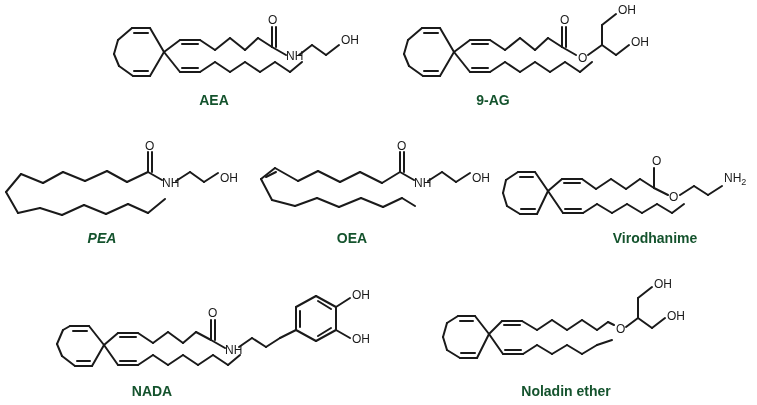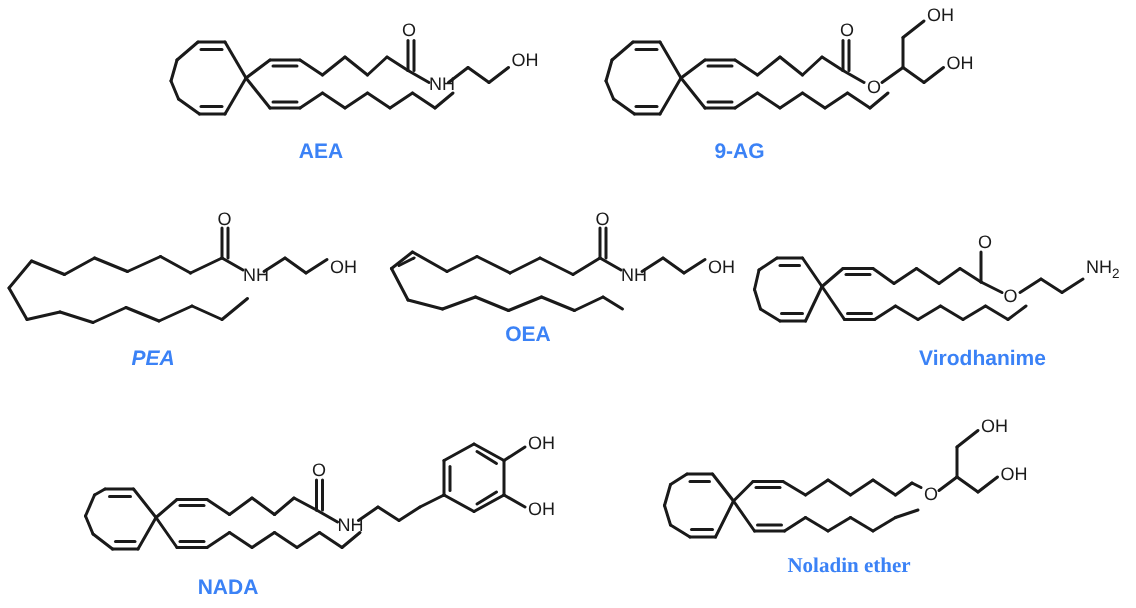--- a/index.html
+++ b/index.html
@@ -1,20 +1,20 @@
 <!DOCTYPE html>
 <html><head>
 <meta charset="utf-8">
 <style>
   html, body { margin: 0; padding: 0; background: #ffffff; }
   body { width: 757px; height: 405px; position: relative; overflow: hidden; font-family: "Liberation Sans", sans-serif; }
   #canvas { position: absolute; left: 0; top: 0; width: 757px; height: 405px; }
   .bond { stroke: #1a1a1a; stroke-width: 2; fill: none; stroke-linecap: round; stroke-linejoin: round; }
   .atom { font-family: "Liberation Sans", sans-serif; font-size: 12px; fill: #1a1a1a; }
-  .label { position: absolute; font-family: "Liberation Sans", sans-serif; font-weight: bold; font-size: 14px; color: #3b82f6; white-space: nowrap; transform: translateX(-50%); }
+  .label { position: absolute; font-family: "Liberation Sans", sans-serif; font-weight: bold; font-size: 14px; color: #14532d; white-space: nowrap; transform: translateX(-50%); }
 </style>
 </head>
 <body>
 
 <svg id="canvas" width="757" height="405" viewBox="0 0 757 405" xmlns="http://www.w3.org/2000/svg">
     <g>
       <line x1="118" y1="40" x2="132" y2="28" class="bond"></line>
       <line x1="132" y1="28" x2="150" y2="28" class="bond"></line>
       <line x1="150" y1="28" x2="164" y2="52" class="bond"></line>
       <line x1="164" y1="52" x2="180" y2="40" class="bond"></line>
@@ -274,16 +274,16 @@
       <line x1="505" y1="350" x2="521" y2="350" class="bond"></line>
       <text class="atom" x="616" y="333">O</text>
       <text class="atom" x="654" y="288">OH</text>
       <text class="atom" x="667" y="320">OH</text>
     </g>
   </svg>
 
 <div class="label" style="left:214px; top:92px;">AEA</div>
 <div class="label" style="left:493px; top:92px;">9-AG</div>
 <div class="label" style="left:102px; top:230px;font-style:italic;">PEA</div>
-<div class="label" style="left:352px; top:214px;">OEA</div>
+<div class="label" style="left:352px; top:230px;">OEA</div>
 <div class="label" style="left:655px; top:230px;">Virodhanime</div>
 <div class="label" style="left:152px; top:383px;">NADA</div>
-<div class="label" style="left:566px; top:370px;font-family:Liberation Serif, serif;">Noladin ether</div>
+<div class="label" style="left:566px; top:383px;">Noladin ether</div>
 
 </body></html>

